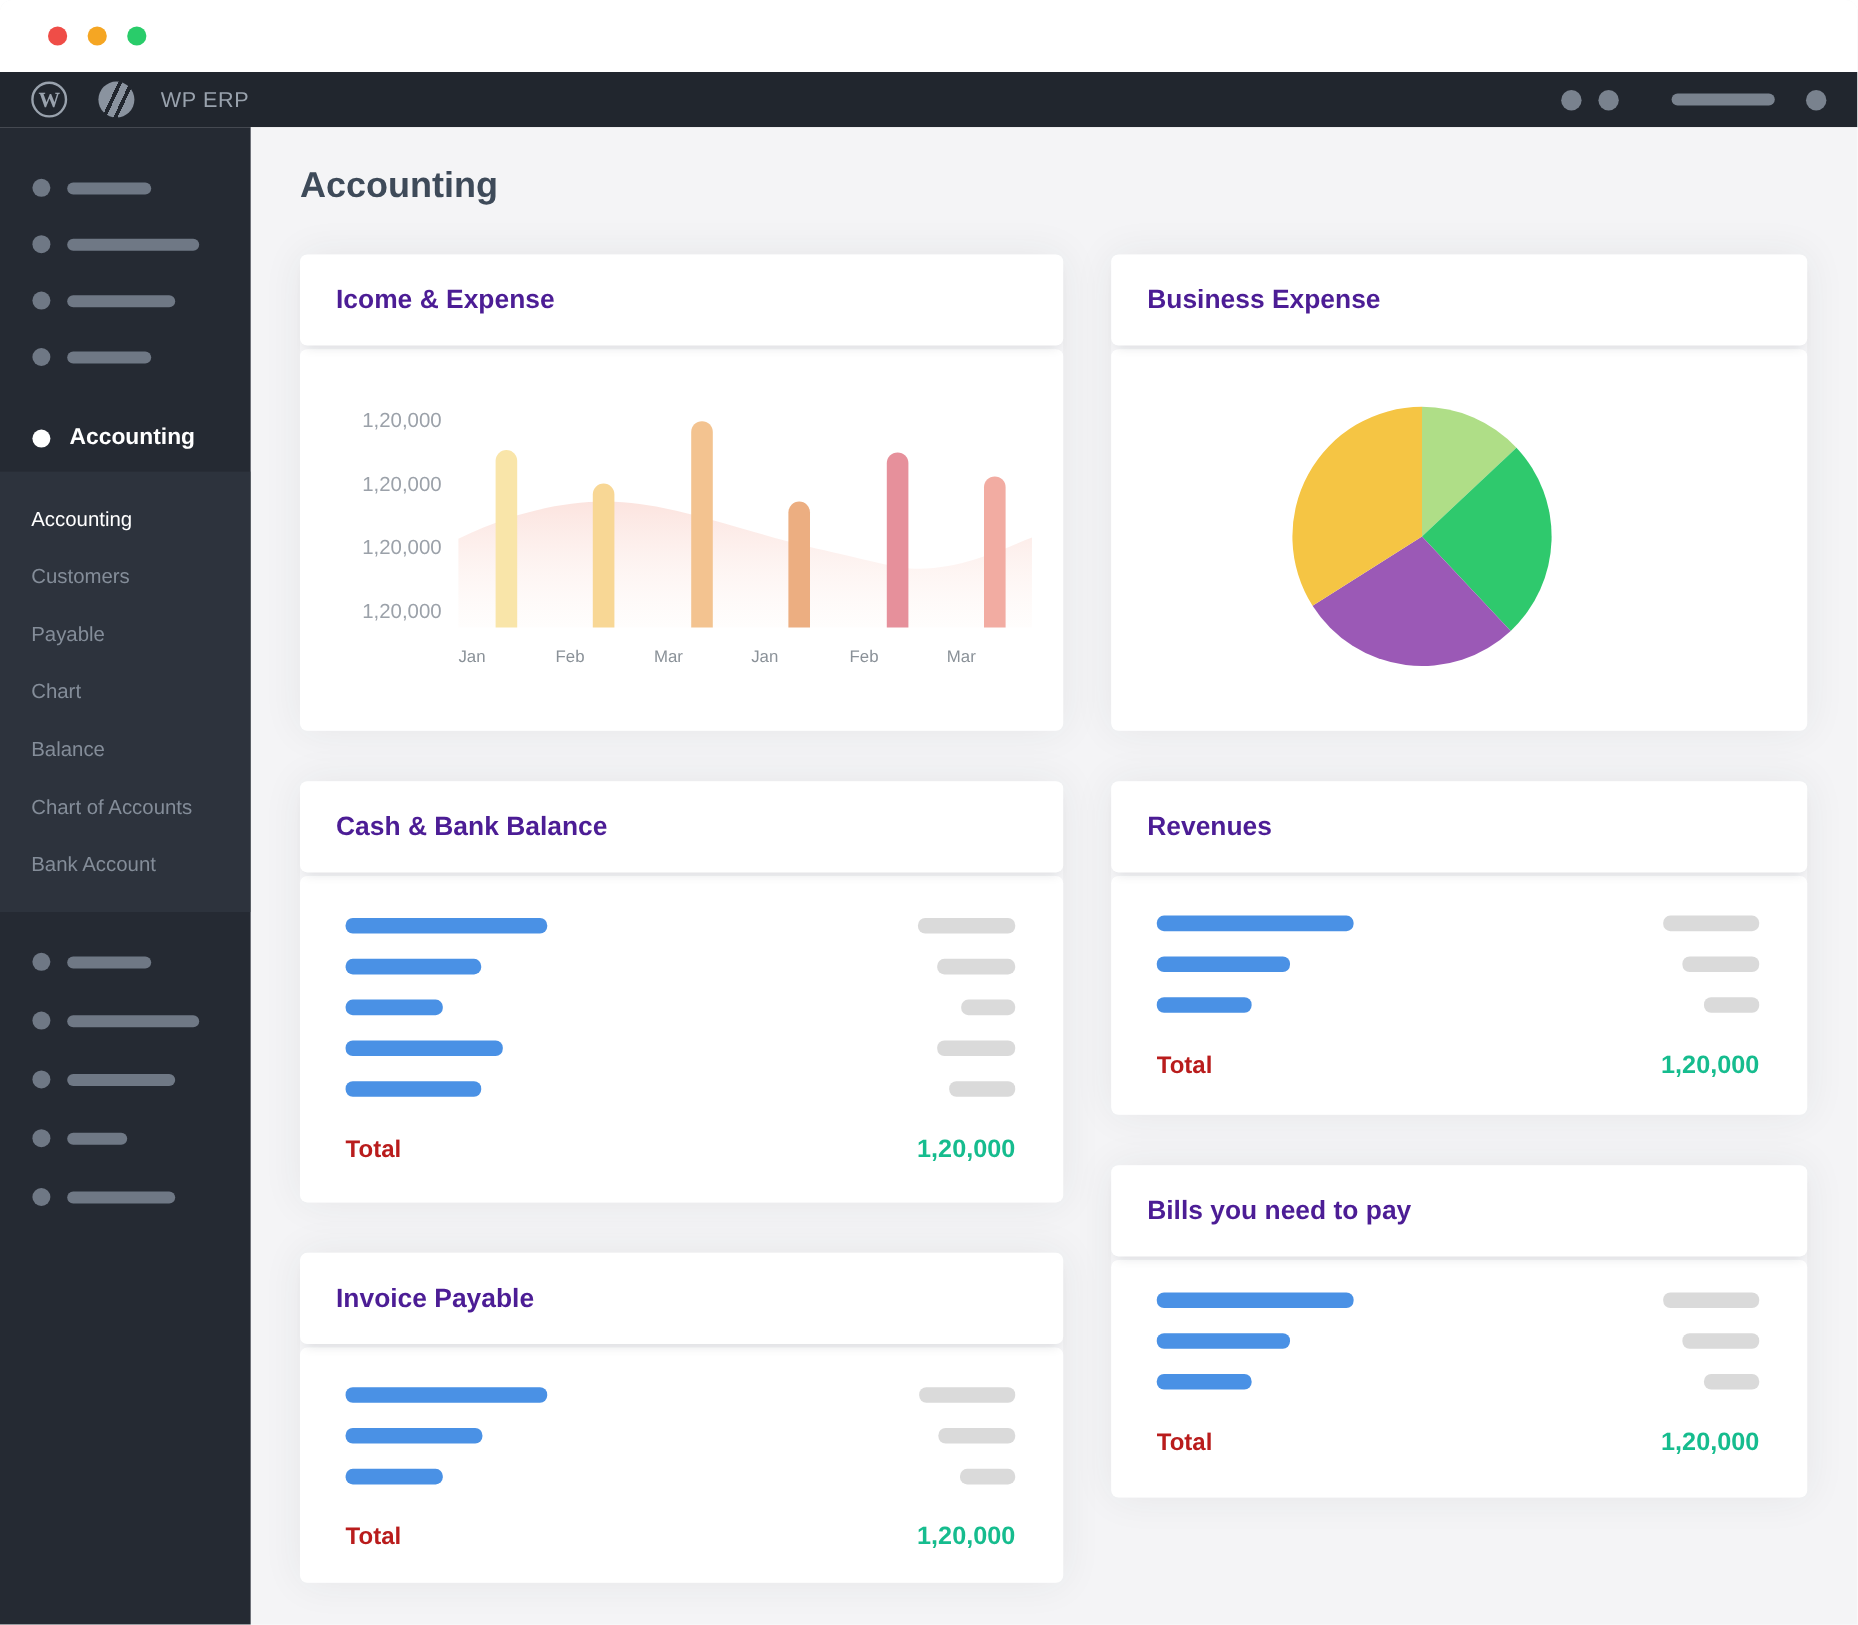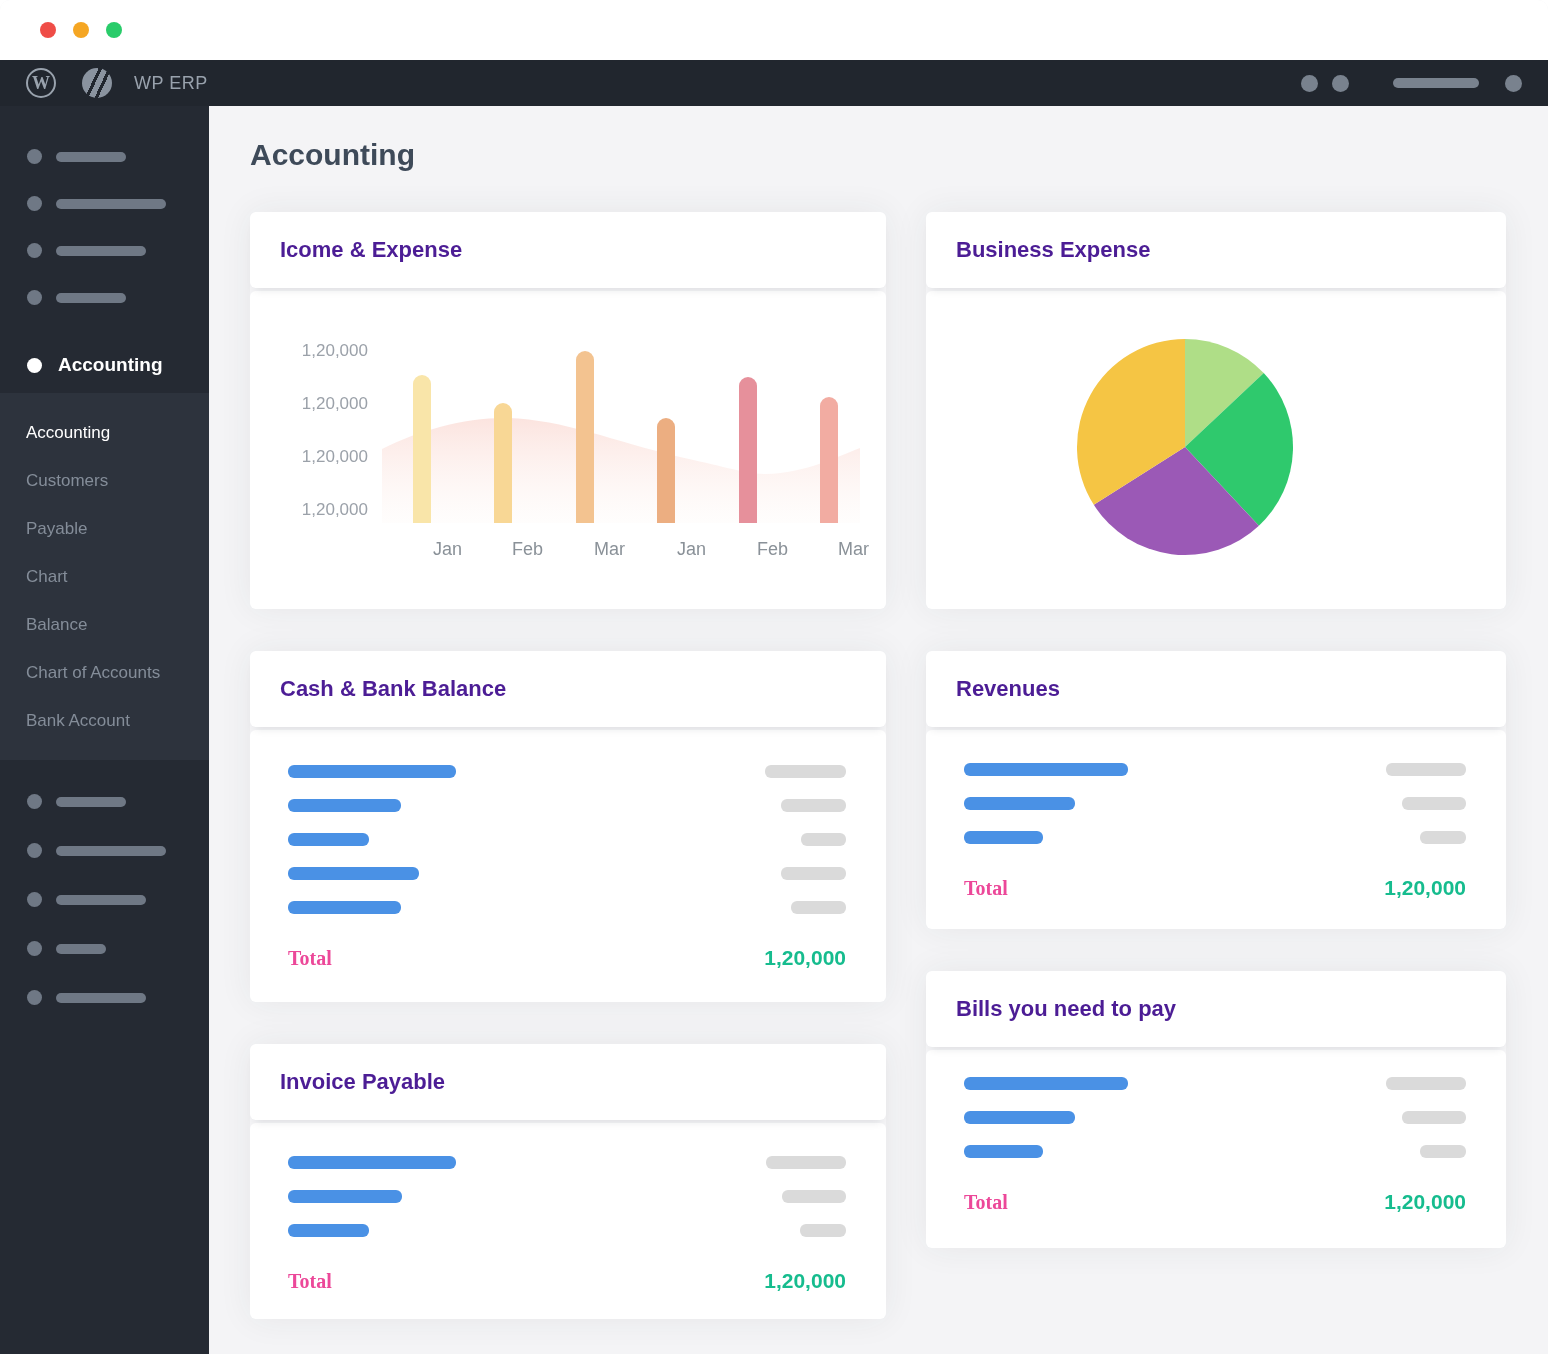--- a/index.html
+++ b/index.html
@@ -52,35 +52,35 @@
   .card-header { height:76px; background:#ffffff; border-radius:6px; display:flex; align-items:center; padding:0 30px;
     box-shadow:0 7px 9px -5px rgba(20,30,40,0.10); position:relative; z-index:2; }
   .card-title { font-size:22px; color:#4c1d95; font-weight:bold; }
   .card-body { background:#ffffff; border-radius:6px; margin-top:3px; position:relative; z-index:1; }
 
   
   .chart-body { height:318px; }
   .wave-svg { position:absolute; left:0; top:0; width:636px; height:318px; }
   .y-axis-label { position:absolute; left:0; width:118px; text-align:right; font-size:17px; color:#9ba1a9; }
   .vbar { position:absolute; width:18px; border-radius:9px 9px 0 0; }
-  .x-axis-label { position:absolute; width:80px; text-align:right; font-size:18px; color:#8a9198; top:248px; }
+  .x-axis-label { position:absolute; width:80px; text-align:left; font-size:14px; color:#8a9198; top:248px; }
 
   
   .pie-body { height:318px; }
   .pie-svg { position:absolute; left:149px; top:46px; }
 
   
   .list-body { padding:0 40px 0 38px; }
   .sk-rows { padding-top:22px; }
   .sk-row { height:34px; display:flex; align-items:center; justify-content:space-between; }
   .sk-bar { height:13px; border-radius:6px; }
   .sk-blue { background:#4a91e5; }
   .sk-gray { background:#dadada; }
   .total-row { display:flex; align-items:center; justify-content:space-between; margin-top:12px; height:44px; }
-  .total-label { font-size:20px; font-weight:bold; color:#ec4899;font-family:Liberation Serif, serif; }
+  .total-label { font-size:20px; font-weight:bold; color:#b91c1c; }
   .total-value { font-size:21px; font-weight:bold; color:#16bc8e; }
   .body-cash { height:272px; }
   .body-revenues { height:199px; }
   .body-invoice { height:196px; }
   .body-bills { height:198px; }
   .body-cash .sk-rows { padding-top:24px; }
   .body-bills .sk-rows { padding-top:16px; }
 </style>
 </head>
 <body>

